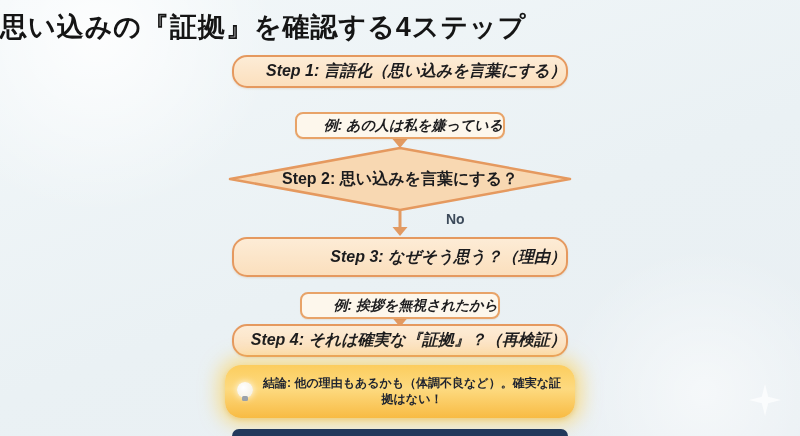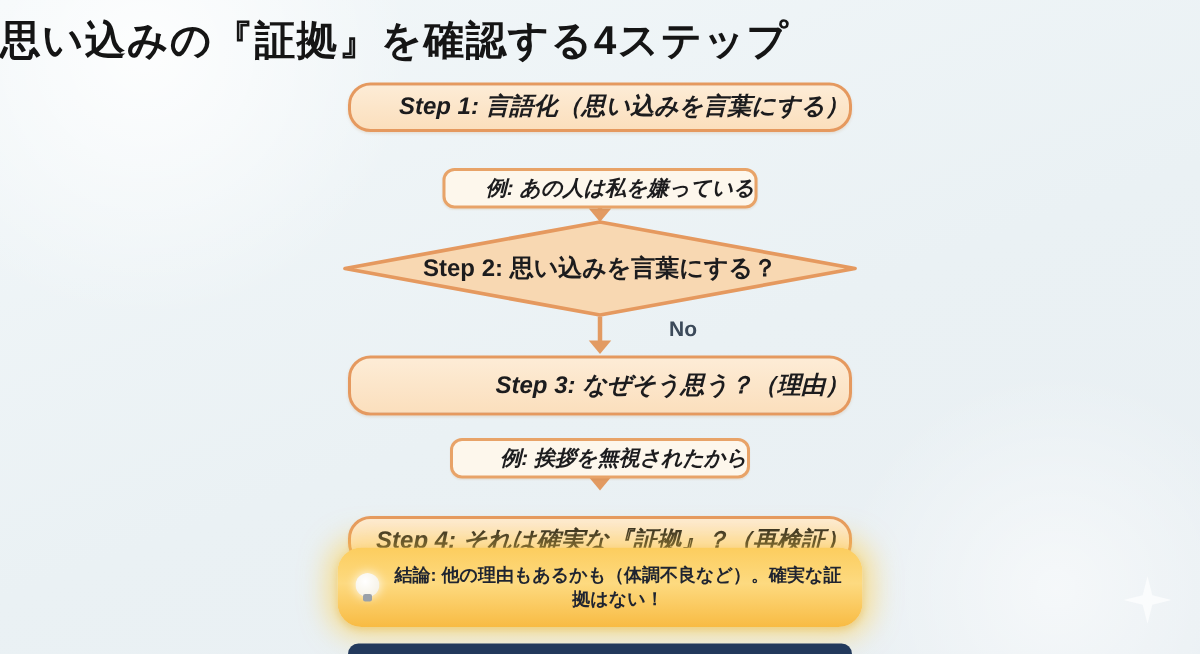--- a/index.html
+++ b/index.html
@@ -109,21 +109,21 @@
   <div class="no-label">No</div>
 
   <div class="box step-box" style="top:237px; height:40px;">
     <span>Step 3: なぜそう思う？（理由）</span>
   </div>
 
   <div class="box example-box" style="left:300px; top:272px; width:200px;">
     <span>例: 挨拶を無視されたから</span>
   </div>
 
-  <div class="box step-box" style="top:344px;">
+  <div class="box step-box" style="top:324px;">
     <span>Step 4: それは確実な『証拠』？（再検証）</span>
   </div>
 
   <div class="conclusion-box">
     <span class="bulb"></span>
     <span class="conclusion-text">結論: 他の理由もあるかも（体調不良など）。確実な証拠はない！</span>
   </div>
 
   <div class="sparkle"></div>
 

